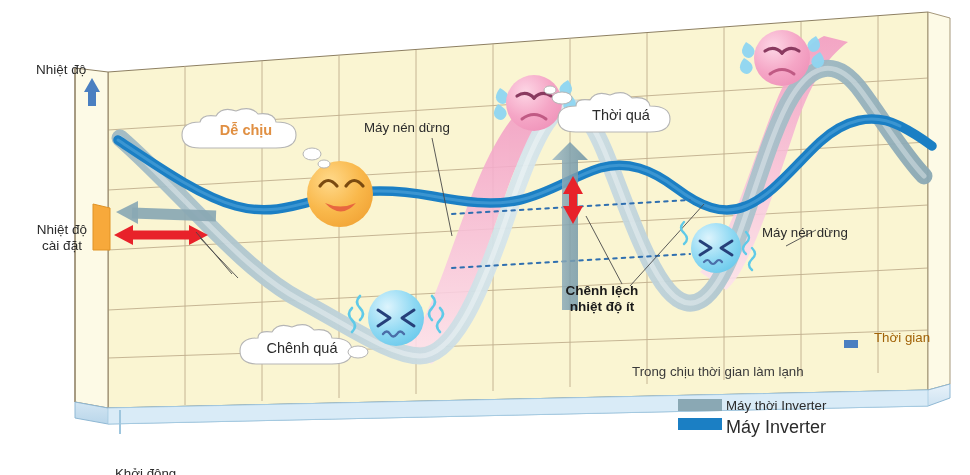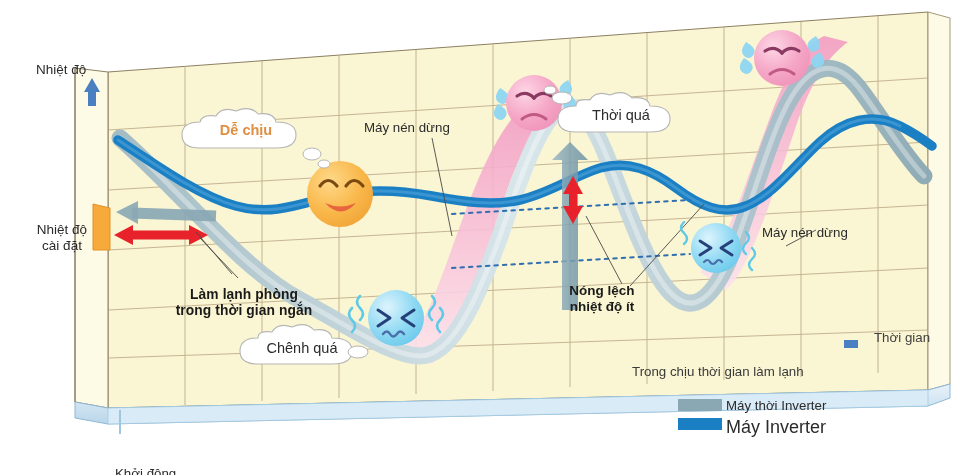--- a/index.html
+++ b/index.html
@@ -68,21 +68,21 @@
     left: 528px; top: 283px;
     font-size: 13.5px;
     font-weight: bold;
     text-align: center;
     width: 148px;
     color: #1a1a1a;
   }
   .lbl-time {
     left: 874px; top: 330px;
     font-size: 13.3px;
-    color: #404040;
+    color: #a16207;
   }
   .lbl-during {
     left: 632px; top: 364px;
     font-size: 13.3px;
     color: #3a3a3a;
   }
   .lbl-start {
     left: 115px; top: 438px;
     font-size: 13.3px;
     color: #2b2b2b;
@@ -385,28 +385,26 @@
     <g>
       <line x1="120" y1="410" x2="120" y2="434" stroke="#9ec6de" stroke-width="2"></line>
     </g>
   </svg>
 
   <div class="txt lbl-axis-temp">Nhiệt độ</div>
 
   <div class="txt lbl-setpoint">Nhiệt độ
 cài đặt</div>
 
-  <div class="txt lbl-fastcool">Làm lạnh phòng
-trong thời gian ngắn</div>
 
   <div class="txt lbl-comp-stop-1">Máy nén dừng</div>
 
   <div class="txt lbl-comp-stop-2">Máy nén dừng</div>
 
-  <div class="txt lbl-smalldiff">Nóng lệch
+  <div class="txt lbl-smalldiff">Chênh lệch
 nhiệt độ ít</div>
 
   <div class="txt lbl-time">Thời gian</div>
 
   <div class="txt lbl-during">Trong chịu thời gian làm lạnh</div>
 
   <div class="txt lbl-start">Khởi động</div>
 
   <div class="txt lbl-legend-1">Máy thời Inverter</div>
 

